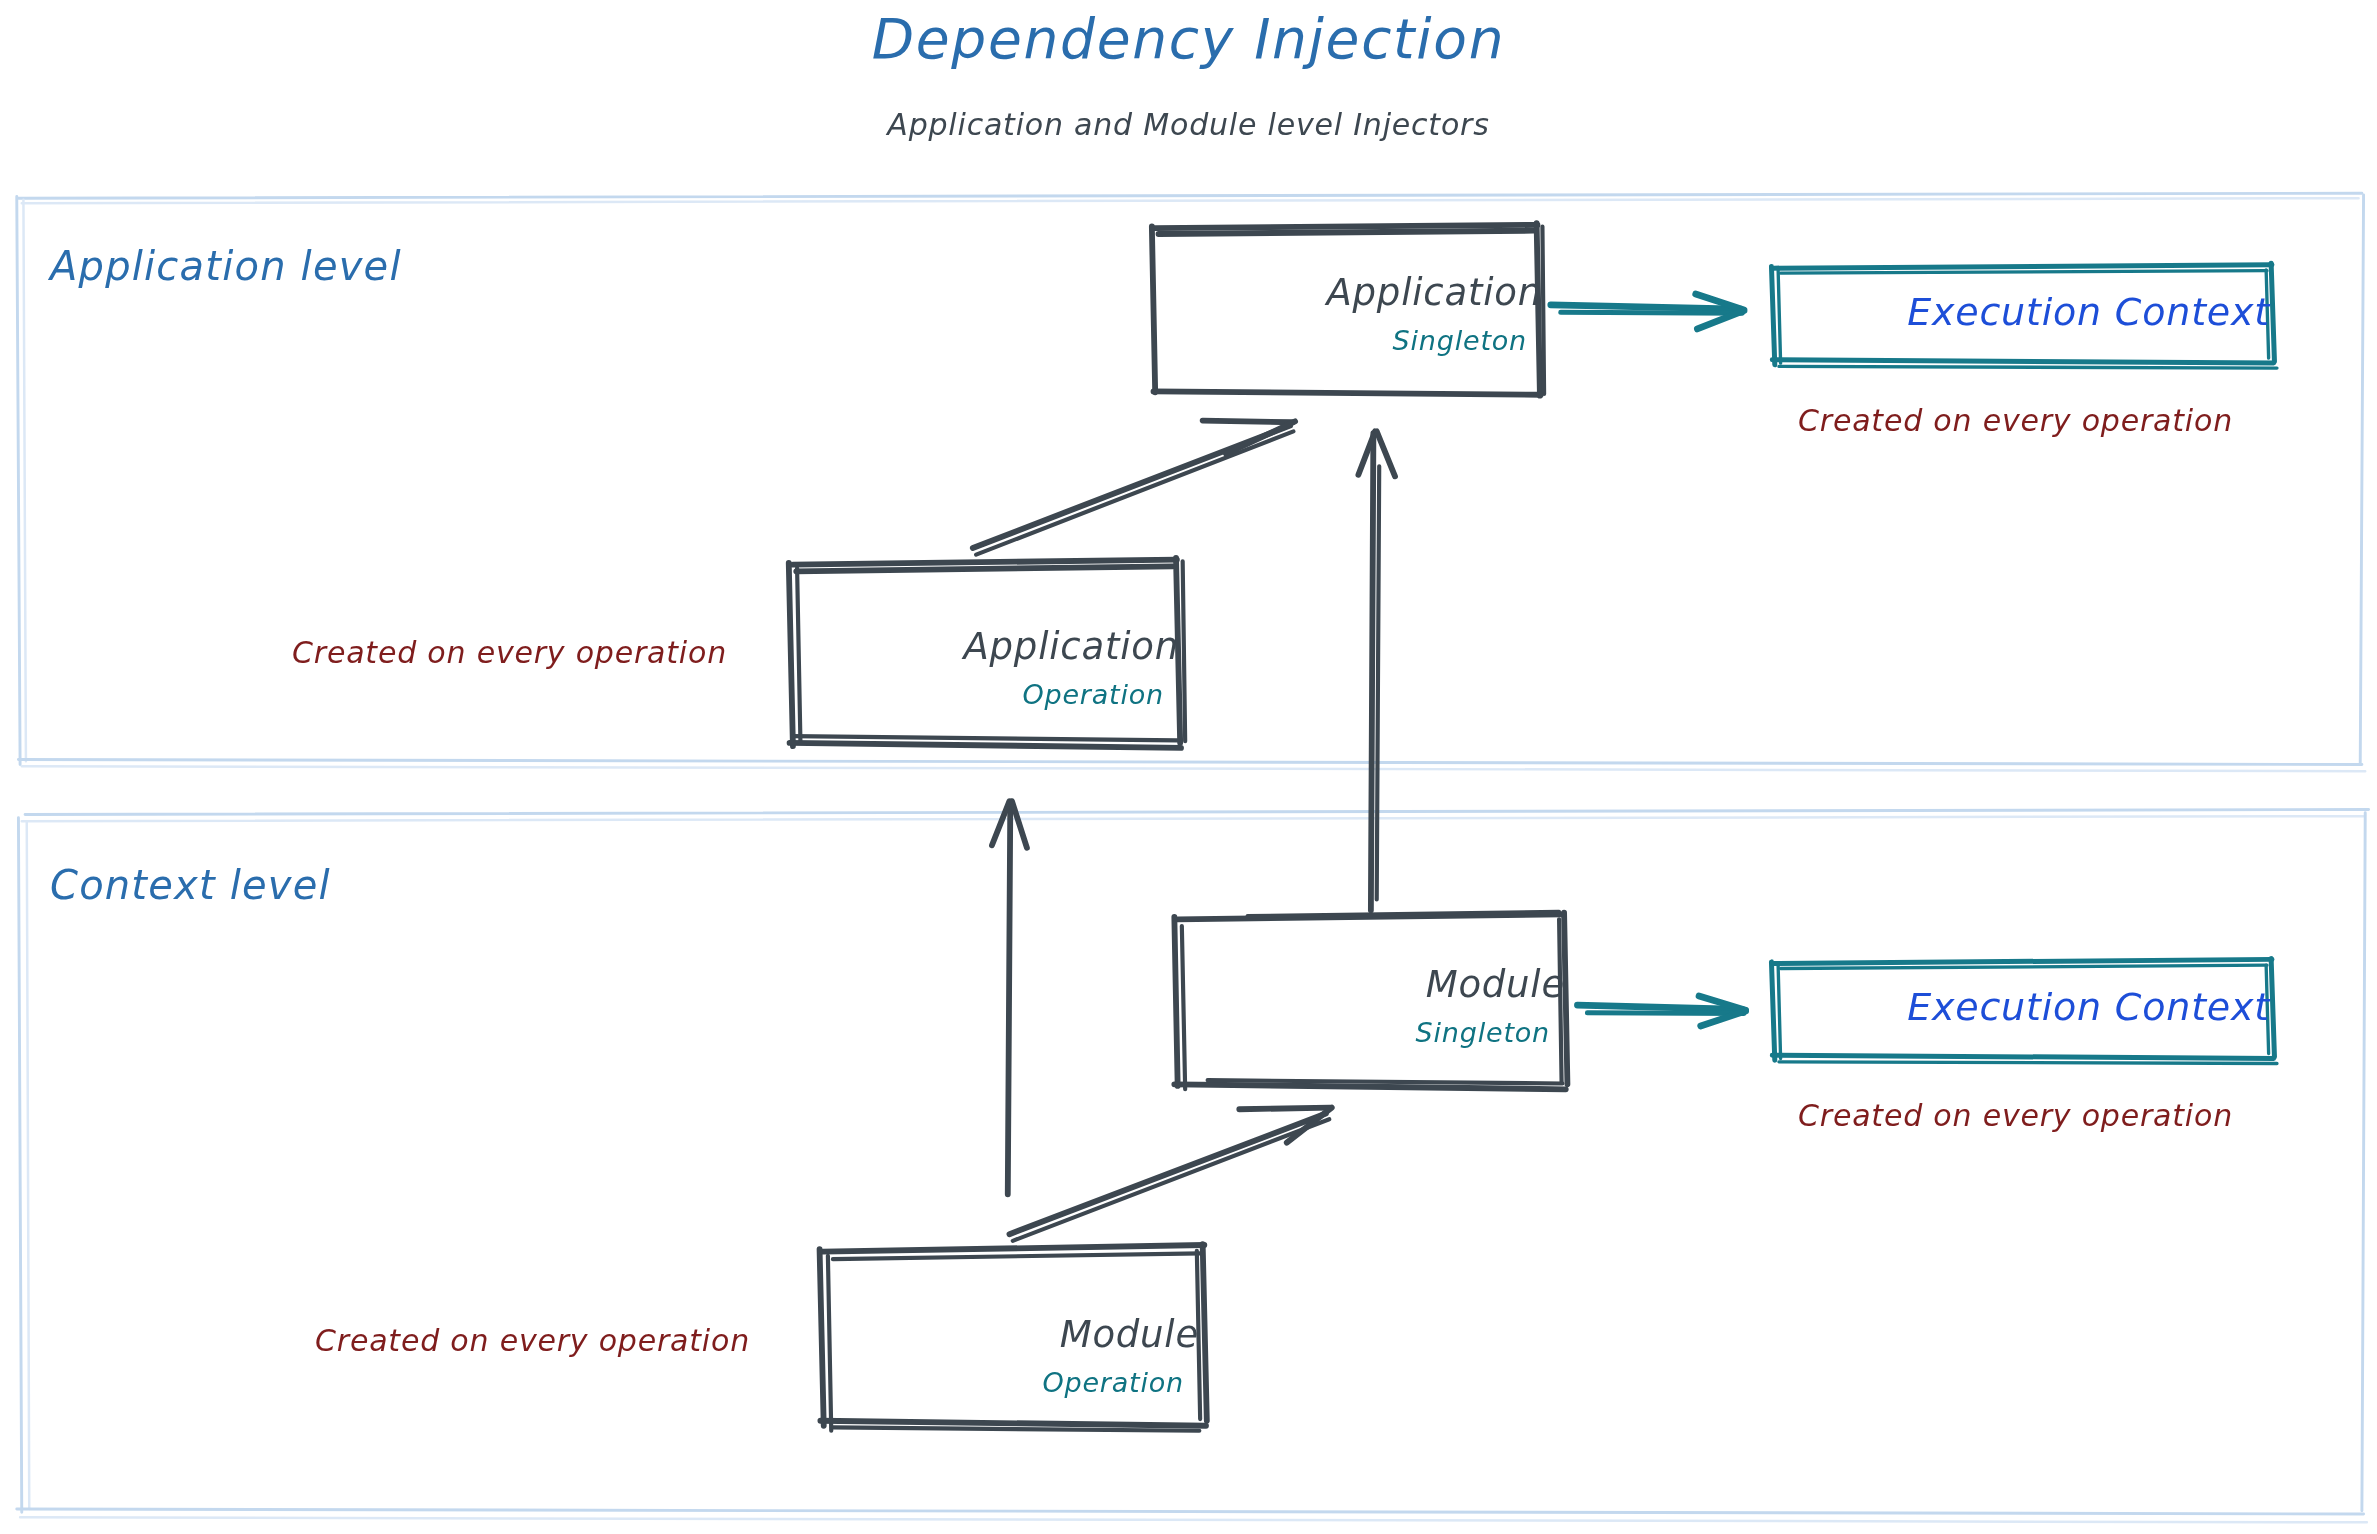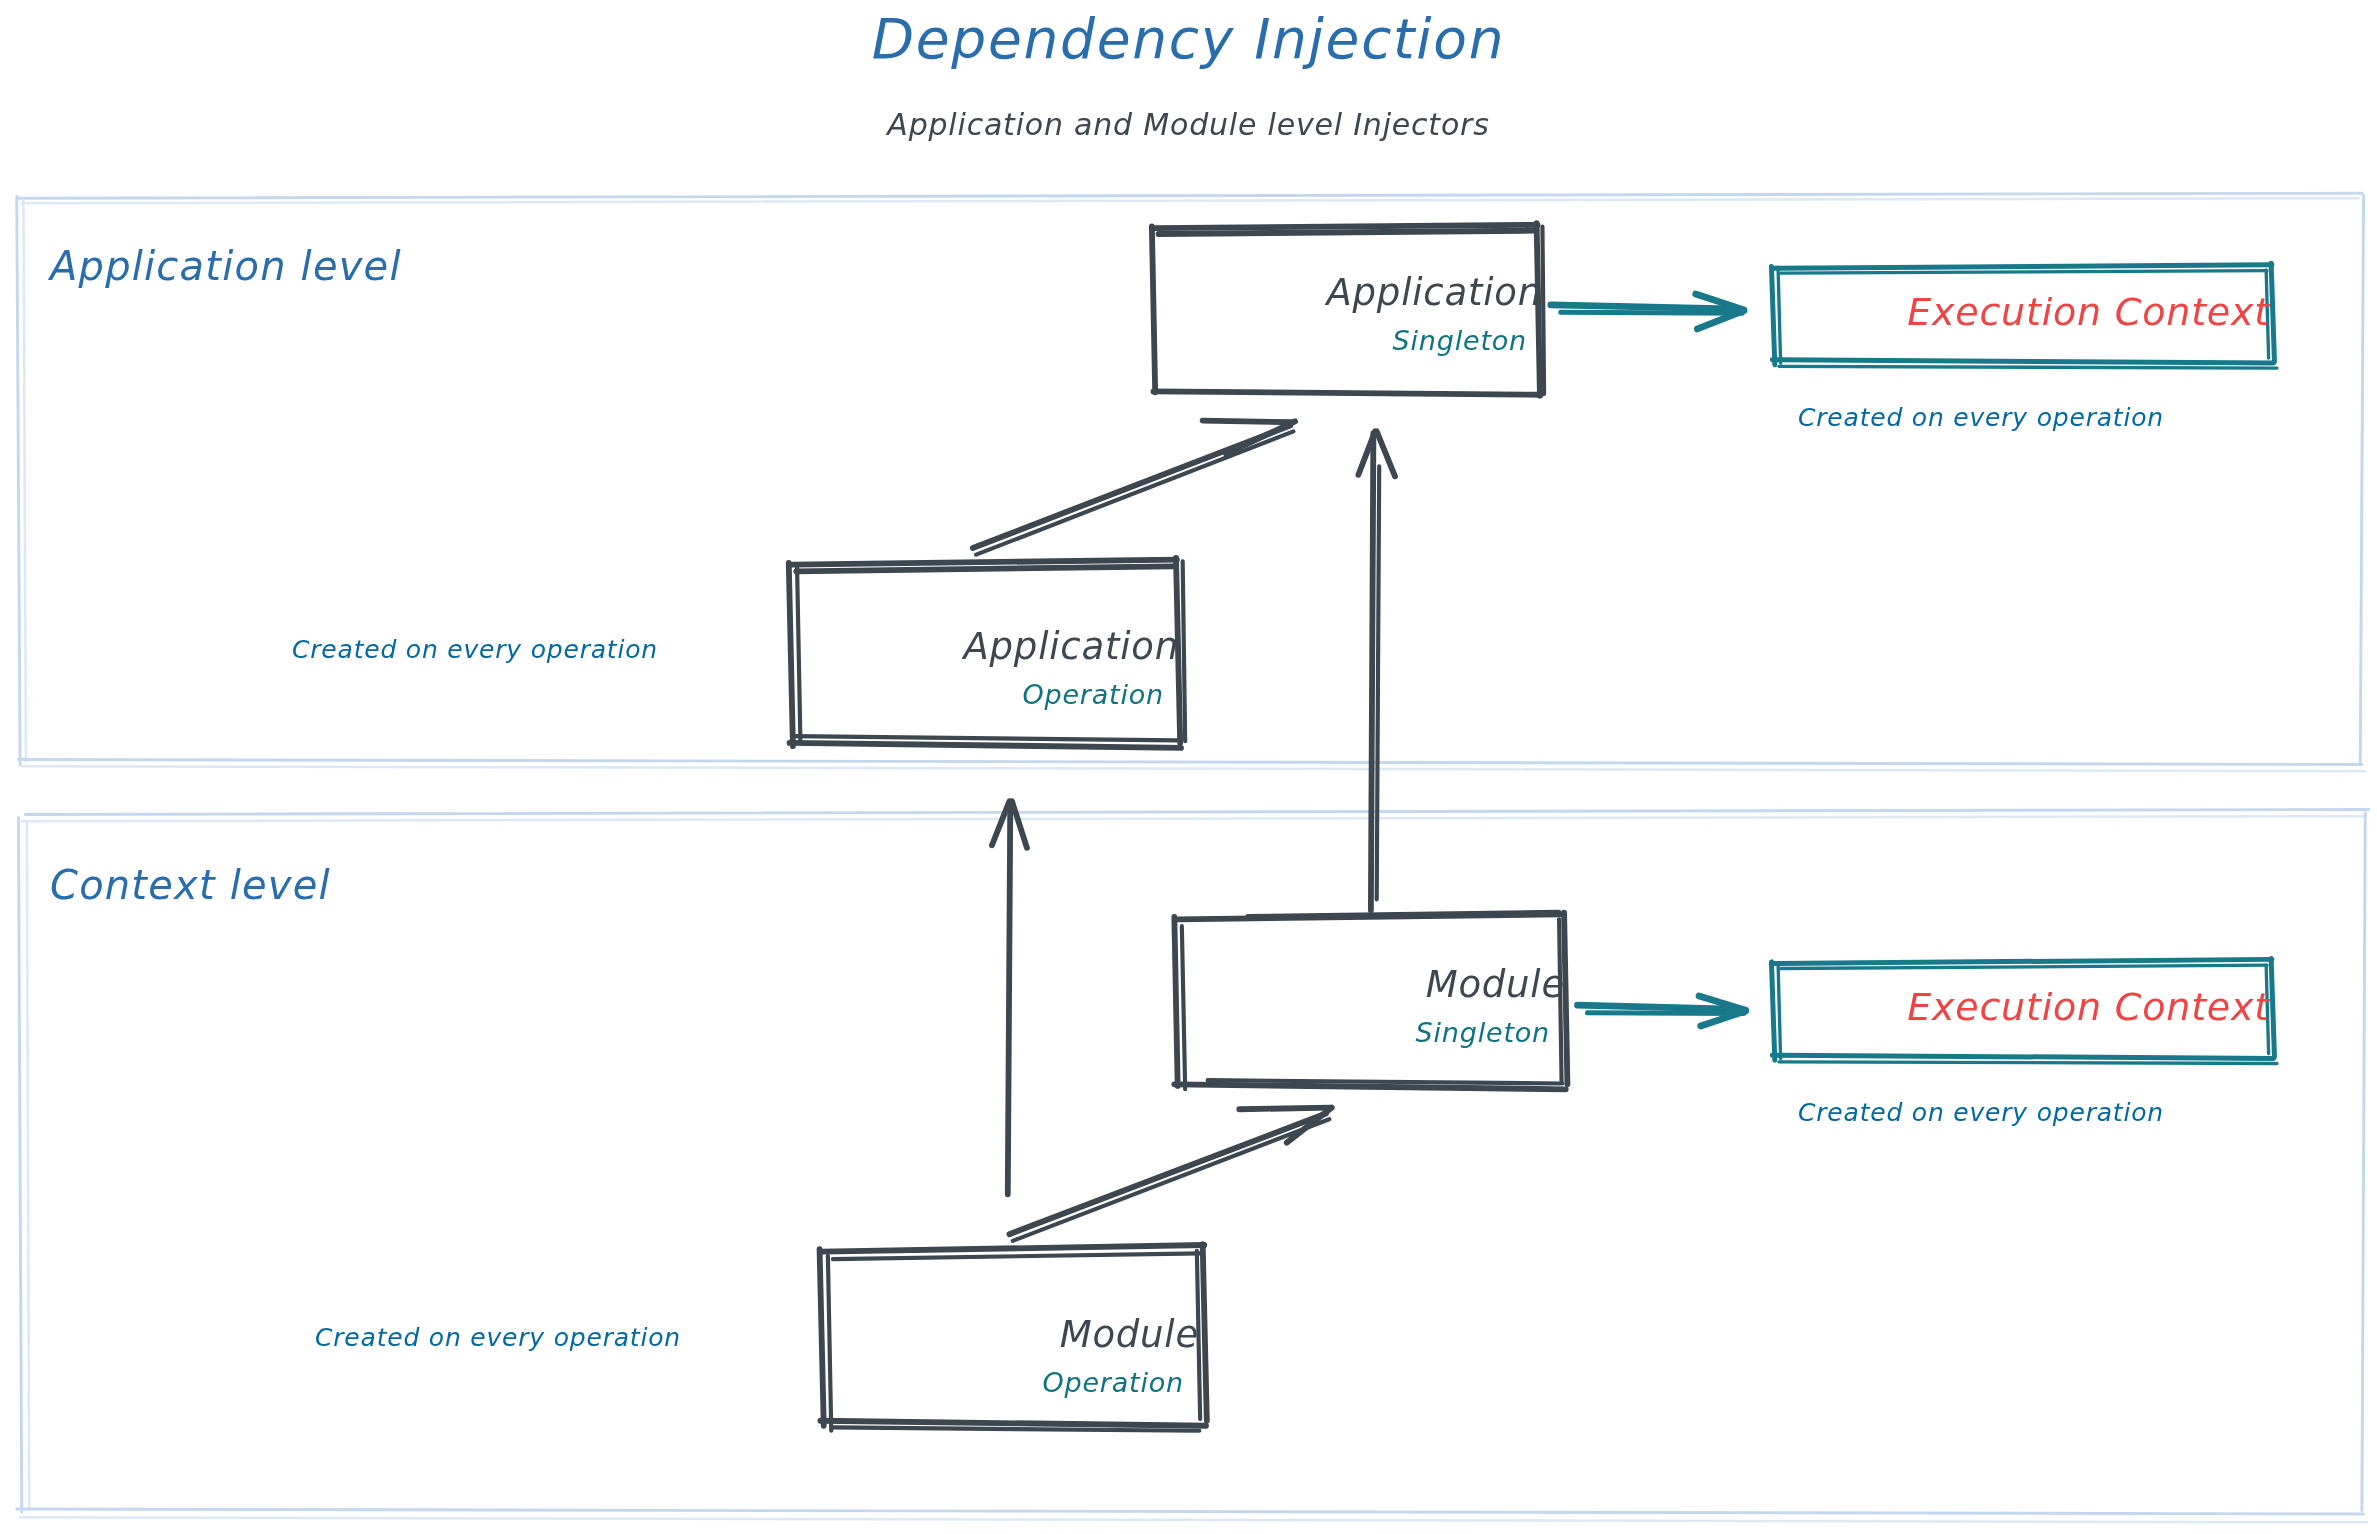--- a/index.html
+++ b/index.html
@@ -88,21 +88,21 @@
     position: absolute;
     right: 15px;
     text-align: center;
     font-size: 27px;
     color: #0f7382;
     font-style: italic;
     letter-spacing: 0.8px;
     white-space: nowrap;
   }
   .node.teal .node-title {
-    color: #ef4444;
+    color: #1d4ed8;
     font-size: 38px;
   }
 
   
   #node-app-singleton   { left: 1150px; top: 223px;  width: 392px;  height: 171px; }
   #node-app-operation   { left: 787px;  top: 560px;  width: 392px;  height: 187px; }
   #node-mod-singleton   { left: 1173px; top: 915px; width: 392px;  height: 175px; }
   #node-mod-operation   { left: 816px;  top: 1248px; width: 383px;  height: 192px; }
   #node-ctx-top         { left: 1770px; top: 265px;  width: 500px;  height: 98px; }
   #node-ctx-bottom      { left: 1770px; top: 960px; width: 500px;  height: 98px; }
@@ -113,22 +113,22 @@
   #node-app-operation .node-scope { top: 119px; }
   #node-mod-singleton .node-title { top: 48px; }
   #node-mod-singleton .node-scope { top: 102px; }
   #node-mod-operation .node-title { top: 65px; }
   #node-mod-operation .node-scope { top: 119px; }
   #node-ctx-top    .node-title { top: 25px; }
   #node-ctx-bottom .node-title { top: 25px; }
 
   
   .note {
-    font-size: 25px;
-    color: #0369a1;
+    font-size: 30px;
+    color: #7f1d1d;
     font-style: italic;
     letter-spacing: 0.8px;
   }
   #note-app-op   { left: 292px;  top: 635px; }
   #note-mod-op   { left: 315px;  top: 1323px; }
   #note-ctx-top  { left: 1798px; top: 403px; }
   #note-ctx-bot  { left: 1798px; top: 1098px; }
 </style>
 </head>
 <body>

